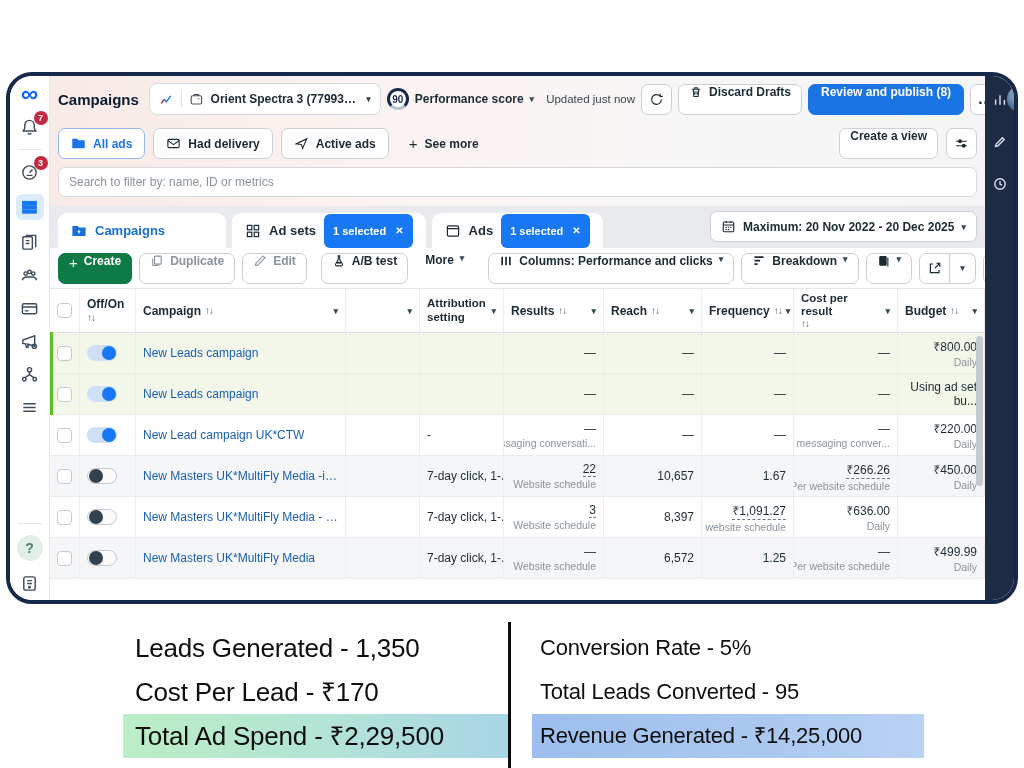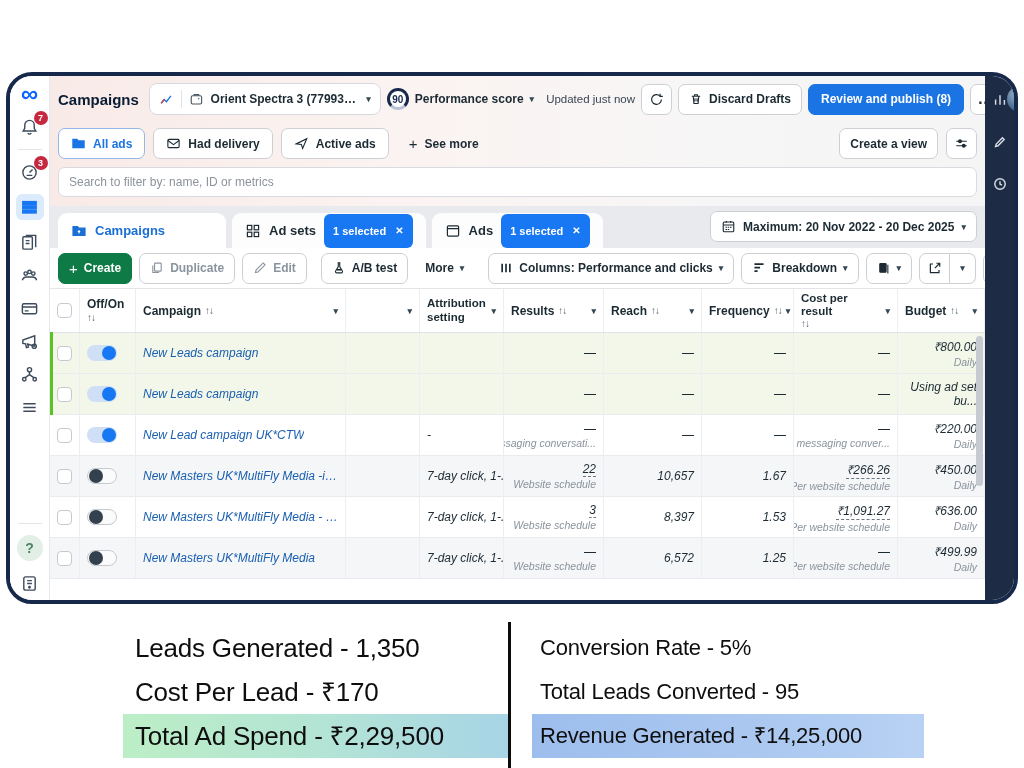--- a/index.html
+++ b/index.html
@@ -41,21 +41,21 @@
   .acct-txt { white-space:nowrap; overflow:hidden; text-overflow:ellipsis; }
   .chev { font-size:9px; color:#344854; }
   .opp { display:flex; align-items:center; gap:6px; font-size:12px; font-weight:bold; color:#1c2b33; white-space:nowrap; }
   .gauge { width:22px; height:22px; border:3px solid #16294b; border-bottom-color:#b9c3d3; border-radius:50%;
     display:flex; align-items:center; justify-content:center; font-size:10px; font-weight:bold; color:#16294b; background:#fff; }
   .flex1 { flex:1; }
   .updated { font-size:11.5px; color:#3a4653; white-space:nowrap; }
   .icon-btn { width:31px; height:31px; border:1px solid #ccd0d5; border-radius:7px; background:#fff;
     display:flex; align-items:center; justify-content:center; color:#1c2b33; font-weight:bold; flex-shrink:0; }
   .icon-btn svg { width:15px; height:15px; stroke:#1c2b33; fill:none; stroke-width:1.6; }
-  .btn { height:31px; border:1px solid #ccd0d5; border-radius:7px; background:#fff; display:flex; align-items:center;
+  .btn { height:31px; border:1px solid #ccd0d5; border-radius:7px; background:#fff; display:flex; align-items:flex-start;
     gap:6px; padding:0 10px; font-size:12px; font-weight:bold; color:#1c2b33; white-space:nowrap; }
   .btn svg { width:14px; height:14px; stroke:#1c2b33; fill:none; stroke-width:1.6; }
   .btn-primary { background:#1b74e4; border-color:#1b74e4; color:#fff; padding:0 12px; }
   .avatar { width:26px; height:26px; border-radius:50%; position:relative; flex-shrink:0;
     background:radial-gradient(circle at 40% 30%, #9fb8cf 0%, #53749a 55%, #233c58 100%); }
 
   .filters { height:43px; display:flex; align-items:center; gap:8px; padding:0 8px; }
   .pill { height:31px; border:1px solid #ccd0d5; border-radius:7px; background:#fff; display:flex; align-items:center;
     gap:7px; padding:0 12px; font-size:12px; font-weight:bold; color:#1c2b33; }
   .pill svg { width:15px; height:15px; stroke:#1c2b33; fill:none; stroke-width:1.5; }
@@ -94,21 +94,21 @@
 
   
   .table { flex:1; position:relative; background:#fff; font-size:12px; overflow:hidden; }
   .grid { display:grid; grid-template-columns:30px 56px 210px 74px 84px 100px 98px 92px 104px 1fr; }
   .thead { height:44px; border-bottom:1px solid #dfe1e5; color:#1c2b33; font-weight:bold; }
   .thead > div { border-right:1px solid #edeef1; height:100%; display:flex; align-items:center; padding:0 7px; gap:4px; overflow:hidden; }
   .sort { font-size:10px; color:#55606b; letter-spacing:-1px; }
   .hchev { margin-left:auto; font-size:9px; color:#344854; }
   .hstack { display:flex; flex-direction:column; line-height:1.15; }
   .trow { height:41px; border-bottom:1px solid #e9ebee; position:relative; background:#fff; }
-  .trow > div { border-right:1px solid #edeef1; height:100%; display:flex; align-items:center; padding:0 7px; overflow:hidden;font-style:italic; }
+  .trow > div { border-right:1px solid #edeef1; height:100%; display:flex; align-items:center; padding:0 7px; overflow:hidden; }
   .bg-green { background:#f2f7ea; }
   .bg-green::before { content:""; position:absolute; left:0; top:-1px; bottom:-1px; width:3px; background:#5bc226; z-index:2; }
   .bg-grey { background:#f5f6f8; }
   .cb { width:15px; height:15px; border:1px solid #c6cad0; border-radius:4px; background:#fff; }
   .toggle { width:30px; height:16px; border-radius:9px; background:#cfe0f6; position:relative; flex-shrink:0; }
   .toggle .knob { position:absolute; right:1px; top:1px; width:14px; height:14px; border-radius:50%; background:#1877f2; }
   .toggle.off { background:#fbfbfc; border:1px solid #c6cad0; }
   .toggle.off .knob { right:auto; left:1px; top:0px; background:#33414e; }
   .camp-link { color:#1a5fb0; text-decoration:none; white-space:nowrap; overflow:hidden; text-overflow:ellipsis; font-size:12px; }
   .num { flex-direction:column; align-items:flex-end !important; justify-content:center; gap:1px; text-align:right; }
@@ -615,23 +615,20 @@
         <div></div>
         <div class="attr-cell">7-day click, 1-...</div>
         <div class="num">
             <span class="val dot-target dotted">3</span>
             <span class="sub">Website schedule</span>
           </div>
         <div class="num">
             <span class="val">8,397</span>
           </div>
         <div class="num">
-            <span class="val">1.53</span>
-          </div>
-        <div class="num">
             <span class="val dot-target dotted">₹1,091.27</span>
             <span class="sub">Per website schedule</span>
           </div>
         <div class="num">
             <span class="val">₹636.00</span>
             <span class="sub">Daily</span>
           </div>
       </div>
       <div class="grid trow bg-grey">
         <div>

